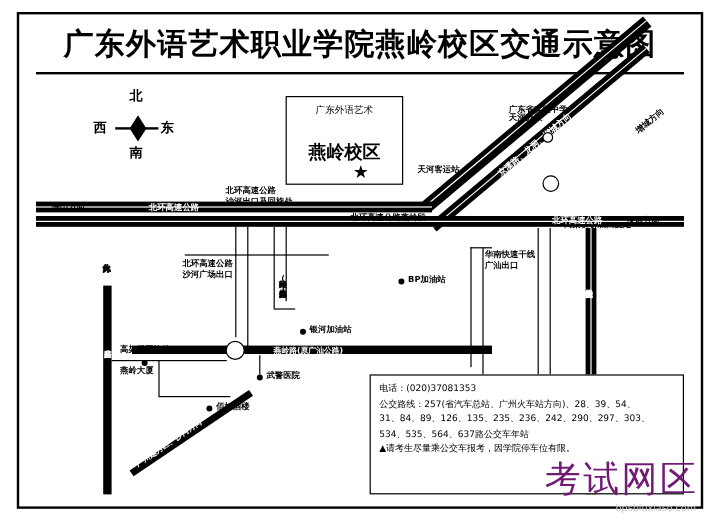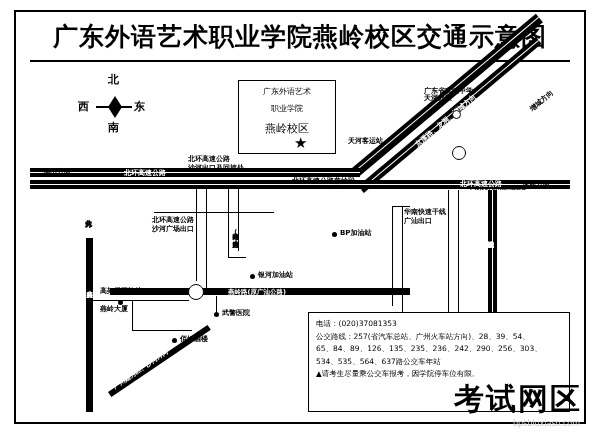--- a/index.html
+++ b/index.html
@@ -22,28 +22,28 @@
 
   
   .compass{position:absolute;left:78px;top:72px;width:72px;height:66px;}
   .compass .c{position:absolute;font-size:11px;font-weight:bold;}
   .diamond{position:absolute;left:30px;top:24px;width:0;height:0;border-left:7px solid transparent;border-right:7px solid transparent;border-bottom:11px solid #000;}
   .diamond2{position:absolute;left:30px;top:35px;width:0;height:0;border-left:7px solid transparent;border-right:7px solid transparent;border-top:11px solid #000;}
 
   
   .schoolbox{position:absolute;left:238px;top:80px;width:96px;height:72px;border:1px solid #000;background:#fff;text-align:center;}
   .schoolbox .ln{font-size:8px;line-height:12px;margin-top:5px;}
-  .schoolbox .nm{font-size:11px;font-weight:normal;margin-top:6px;}
+  .schoolbox .nm{font-size:15px;font-weight:bold;margin-top:20px;}
   .star{position:absolute;left:294px;top:136px;font-size:15px;line-height:15px;}
 
   
   .infobox{position:absolute;left:308px;top:312px;width:262px;height:100px;border:1px solid #000;background:#fff;padding:5px 7px;box-sizing:border-box;}
   .infobox div{font-size:7.5px;line-height:12.5px;color:#000;}
 
-  .watermark{position:absolute;right:18px;bottom:14px;font-size:30px;font-weight:bold;color:#000000;letter-spacing:2px;font-family:"DejaVu Sans",sans-serif;}
+  .watermark{position:absolute;right:18px;bottom:14px;font-size:30px;font-weight:normal;color:#701a75;letter-spacing:2px;font-family:"DejaVu Sans",sans-serif;}
   .watermark2{position:absolute;right:20px;bottom:6px;font-size:8px;color:#c9c9c9;}
 
   .circ{position:absolute;border:1px solid #000;border-radius:50%;background:#fff;}
   .dot{position:absolute;background:#000;border-radius:50%;}
 </style>
 </head>
 <body>
 
 <div id="map">
   <div class="frame"></div>
@@ -55,21 +55,20 @@
     <div class="c" style="left:0px;top:27px;">西</div>
     <div class="c" style="left:56px;top:27px;">东</div>
     <div class="c" style="left:30px;top:48px;">南</div>
     <div class="diamond"></div>
     <div class="diamond2"></div>
     <div class="thin" style="left:18px;top:34px;width:36px;height:2px;"></div>
   </div>
 
   <div class="schoolbox">
     <div class="ln">广东外语艺术</div>
-    <div class="ln">职业学院</div>
     <div class="nm">燕岭校区</div>
   </div>
   <div class="star">★</div>
 
   <div class="rot" style="left:352px;top:168px;transform:rotate(-40deg);">
     <div class="band" style="left:0;top:0;width:240px;height:11px;"></div>
     <div class="bandw" style="left:0;top:4px;width:240px;height:1px;"></div>
   </div>
   <div class="rot" style="left:358px;top:186px;transform:rotate(-40deg);">
     <div class="band" style="left:0;top:0;width:232px;height:9px;"></div>
@@ -166,20 +165,20 @@
   <div class="lbl b" style="left:180px;top:336px;">佰好酒楼</div>
   <div class="dot" style="left:172px;top:338px;width:5px;height:5px;"></div>
 
   <div class="thin" style="left:93px;top:300px;width:96px;"></div>
   <div class="thin" style="left:132px;top:330px;width:60px;"></div>
   <div class="vthin" style="left:132px;top:300px;height:30px;"></div>
 
   <div class="infobox">
     <div>电话：(020)37081353</div>
     <div>公交路线：257(省汽车总站、广州火车站方向)、28、39、54、</div>
-    <div>65、84、89、126、135、235、236、242、290、256、303、</div>
+    <div>31、84、89、126、135、235、236、242、290、297、303、</div>
     <div>534、535、564、637路公交车年站</div>
     <div>▲请考生尽量乘公交车报考，因学院停车位有限。</div>
   </div>
 
   <div class="watermark">考试网区</div>
   <div class="watermark2">bpsbluxiaso.com</div>
 </div>
 
 </body></html>

